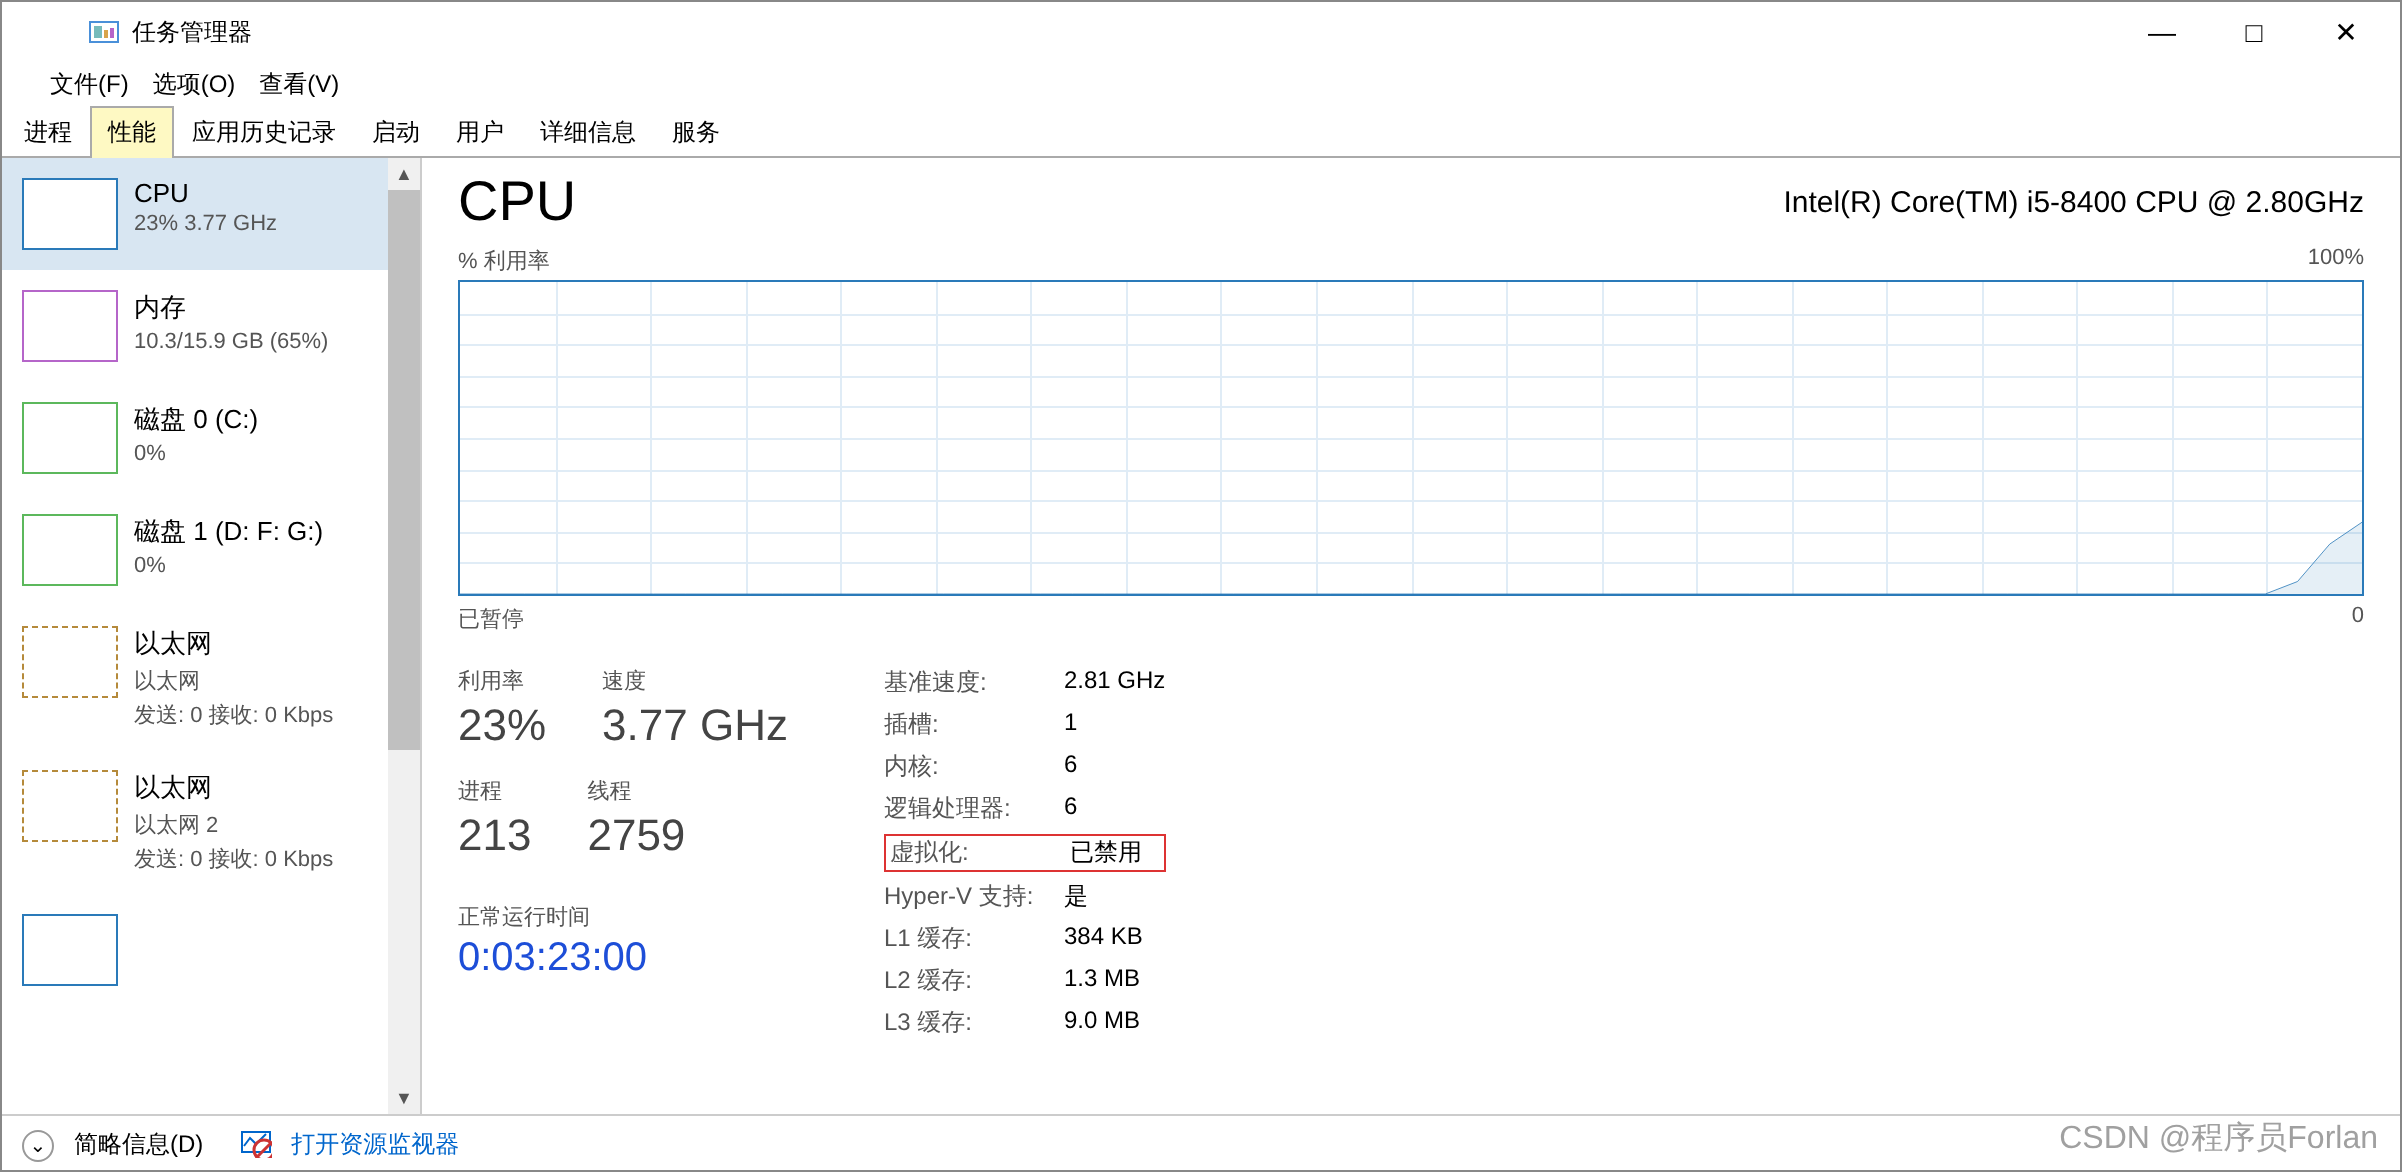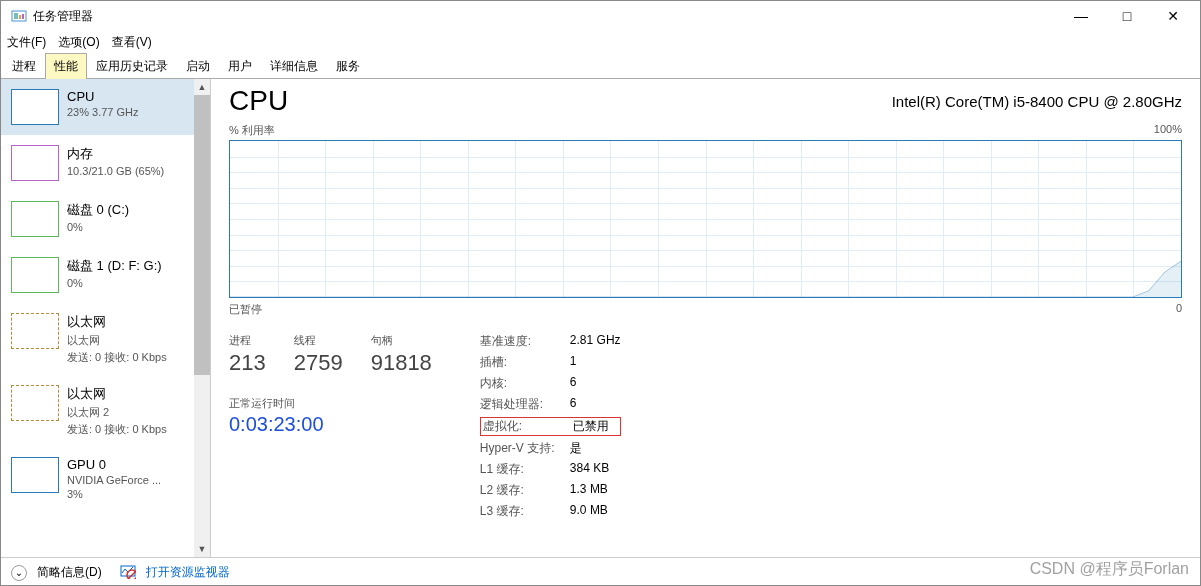--- a/index.html
+++ b/index.html
@@ -1,23 +1,23 @@
 <!DOCTYPE html>
 <html><head>
 <meta charset="utf-8">
 <style>
 * { margin: 0; padding: 0; box-sizing: border-box; font-family: "Microsoft YaHei", "Segoe UI", sans-serif; }
 body { background: #fff; font-size: 12px; color: #000; width: 1201px; height: 586px; overflow: hidden; border: 1px solid #888; }
-.titlebar { height: 30px; display: flex; align-items: center; padding: 0 4px; }
+.titlebar { height: 30px; display: flex; align-items: center; padding: 0 4px; margin-left: 33px; }
 .titlebar .icon { width: 16px; height: 16px; margin: 0 6px; }
 .titlebar .title { flex: 0 0 auto; }
 .titlebar .spacer { flex: 1; }
 .win-controls { display: flex; }
 .win-btn { width: 46px; height: 30px; display: flex; align-items: center; justify-content: center; cursor: default; font-size: 14px; }
-.menubar { height: 22px; display: flex; align-items: center; padding: 0 6px; gap: 12px; }
+.menubar { height: 22px; display: flex; align-items: center; padding: 0 24px; gap: 12px; }
 .menu-item { cursor: default; }
 .tabs { height: 26px; display: flex; align-items: flex-end; border-bottom: 1px solid #aaa; padding: 0 2px; }
 .tab { padding: 4px 8px; border: 1px solid transparent; border-bottom: none; cursor: default; font-size: 12px; margin-bottom: -1px; }
 .tab.active { border-color: #aaa; background: #fef9c3; }
 .content { display: flex; height: 478px; }
 .sidebar { width: 210px; border-right: 1px solid #ccc; overflow: hidden; position: relative; }
 .side-scroll { position: absolute; right: 0; top: 0; width: 16px; height: 100%; background: #f0f0f0; }
 .side-thumb { background: #c0c0c0; width: 100%; height: 280px; }
 .side-track { display: flex; flex-direction: column; justify-content: space-between; height: 100%; }
 .side-arrow { height: 16px; display: flex; align-items: center; justify-content: center; font-size: 9px; color: #555; }
@@ -103,21 +103,21 @@
     <div class="sb-thumb cpu"></div>
     <div class="sb-text">
       <div class="sb-title">CPU</div>
       <div class="sb-sub">23% 3.77 GHz</div>
     </div>
         </div>
         <div class="sb-item">
     <div class="sb-thumb mem"></div>
     <div class="sb-text">
       <div class="sb-title">内存</div>
-      <div class="sb-sub">10.3/21.0 GB (65%)</div>
+      <div class="sb-sub">10.3/15.9 GB (65%)</div>
     </div>
         </div>
         <div class="sb-item">
     <div class="sb-thumb disk"></div>
     <div class="sb-text">
       <div class="sb-title">磁盘 0 (C:)</div>
       <div class="sb-sub">0%</div>
     </div>
         </div>
         <div class="sb-item">
@@ -138,25 +138,20 @@
         <div class="sb-item">
     <div class="sb-thumb eth"></div>
     <div class="sb-text">
       <div class="sb-title">以太网</div>
       <div class="sb-sub">以太网 2</div>
             <div class="sb-sub">发送: 0 接收: 0 Kbps</div>
     </div>
         </div>
         <div class="sb-item">
     <div class="sb-thumb gpu"></div>
-    <div class="sb-text">
-      <div class="sb-title">GPU 0</div>
-      <div class="sb-sub">NVIDIA GeForce ...</div>
-            <div class="sb-sub">3%</div>
-    </div>
         </div>
       </div>
     <div class="side-scroll">
       <div class="side-track">
         <div class="side-arrow">▲</div>
         <div class="side-thumb"></div>
         <div style="flex:1"></div>
         <div class="side-arrow">▼</div>
       </div>
     </div>
@@ -205,32 +200,38 @@
           <polygon points="0,100 0,100 1.694915254237288,100 3.389830508474576,100 5.084745762711865,100 6.779661016949152,100 8.47457627118644,100 10.16949152542373,100 11.864406779661017,100 13.559322033898304,100 15.254237288135593,100 16.94915254237288,100 18.64406779661017,100 20.33898305084746,100 22.033898305084744,100 23.728813559322035,100 25.423728813559322,100 27.11864406779661,100 28.8135593220339,100 30.508474576271187,100 32.20338983050847,100 33.89830508474576,100 35.59322033898305,100 37.28813559322034,100 38.983050847457626,100 40.67796610169492,100 42.3728813559322,100 44.06779661016949,100 45.76271186440678,100 47.45762711864407,100 49.152542372881356,100 50.847457627118644,100 52.54237288135594,100 54.23728813559322,100 55.932203389830505,100 57.6271186440678,100 59.32203389830508,100 61.016949152542374,100 62.71186440677966,100 64.40677966101694,100 66.10169491525424,100 67.79661016949152,100 69.49152542372882,100 71.1864406779661,100 72.88135593220339,100 74.57627118644068,100 76.27118644067797,100 77.96610169491525,100 79.66101694915254,100 81.35593220338984,100 83.05084745762711,100 84.7457627118644,100 86.4406779661017,100 88.13559322033898,100 89.83050847457628,100 91.52542372881356,100 93.22033898305084,100 94.91525423728814,100 96.61016949152543,96 98.30508474576271,84 100,77 100,100" fill="rgba(42,122,185,0.12)"></polygon>
         </svg>
       </div>
     <div class="chart-footer">
       <span>已暂停</span>
       <span>0</span>
     </div>
 
     <div class="stats">
       <div>
+        <div class="big-stats" id="big-stats-1">
+            <div class="big-col">
+              <div class="stat-label">利用率</div>
+  <div class="stat-value-lg">23%</div>
+            </div>
+            <div class="big-col">
+              <div class="stat-label">速度</div>
+  <div class="stat-value-lg">3.77 GHz</div>
+            </div>
+          </div>
         <div class="big-stats" id="big-stats-2">
             <div class="big-col">
               <div class="stat-label">进程</div>
   <div class="stat-value-lg">213</div>
             </div>
             <div class="big-col">
               <div class="stat-label">线程</div>
   <div class="stat-value-lg">2759</div>
-            </div>
-            <div class="big-col">
-              <div class="stat-label">句柄</div>
-  <div class="stat-value-lg">91818</div>
             </div>
           </div>
         <div class="uptime">
           <div class="stat-label">正常运行时间</div>
           <div class="uptime-val">0:03:23:00</div>
         </div>
       </div>
       <div class="small-stats" id="small-stats">
           <div class="small-row">
             <span class="k">基准速度:</span>

